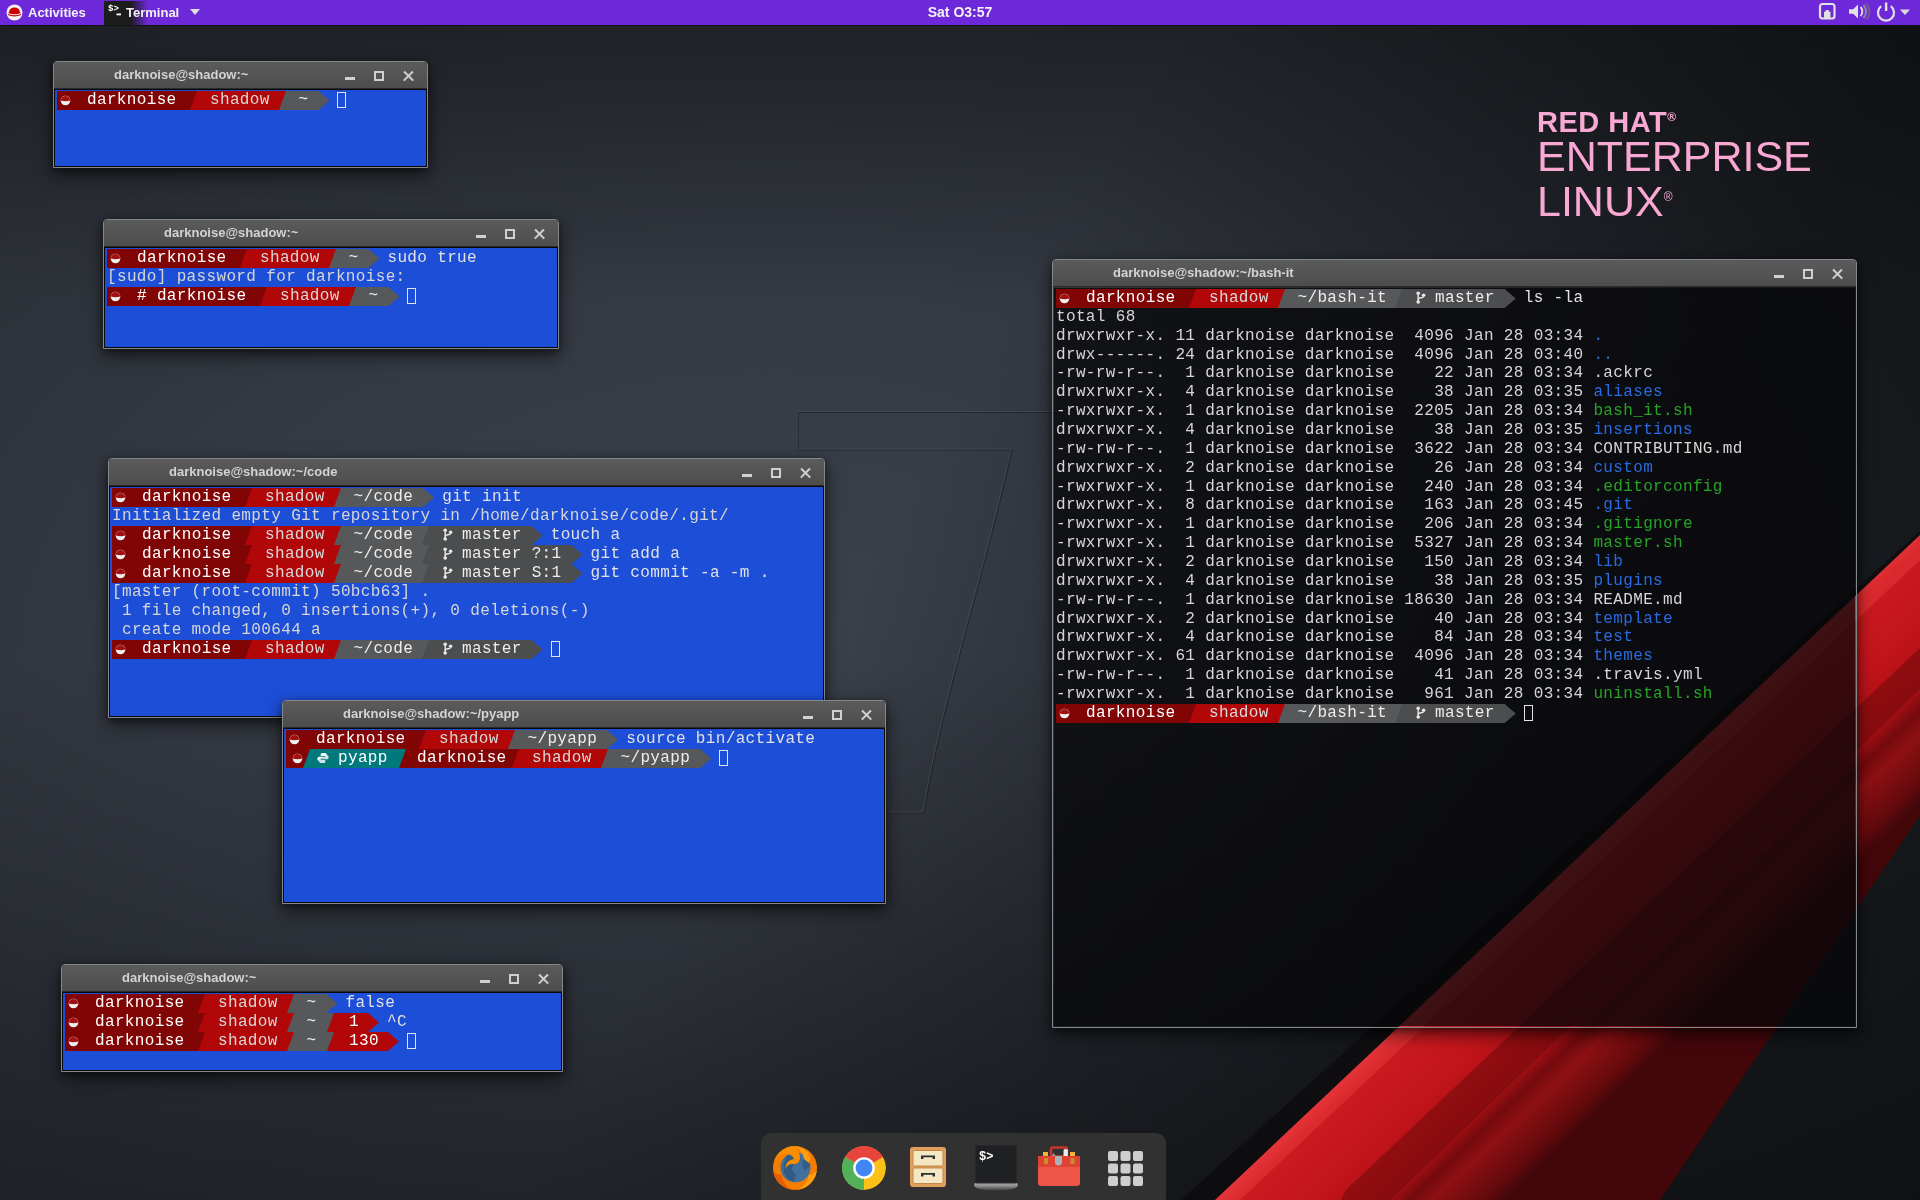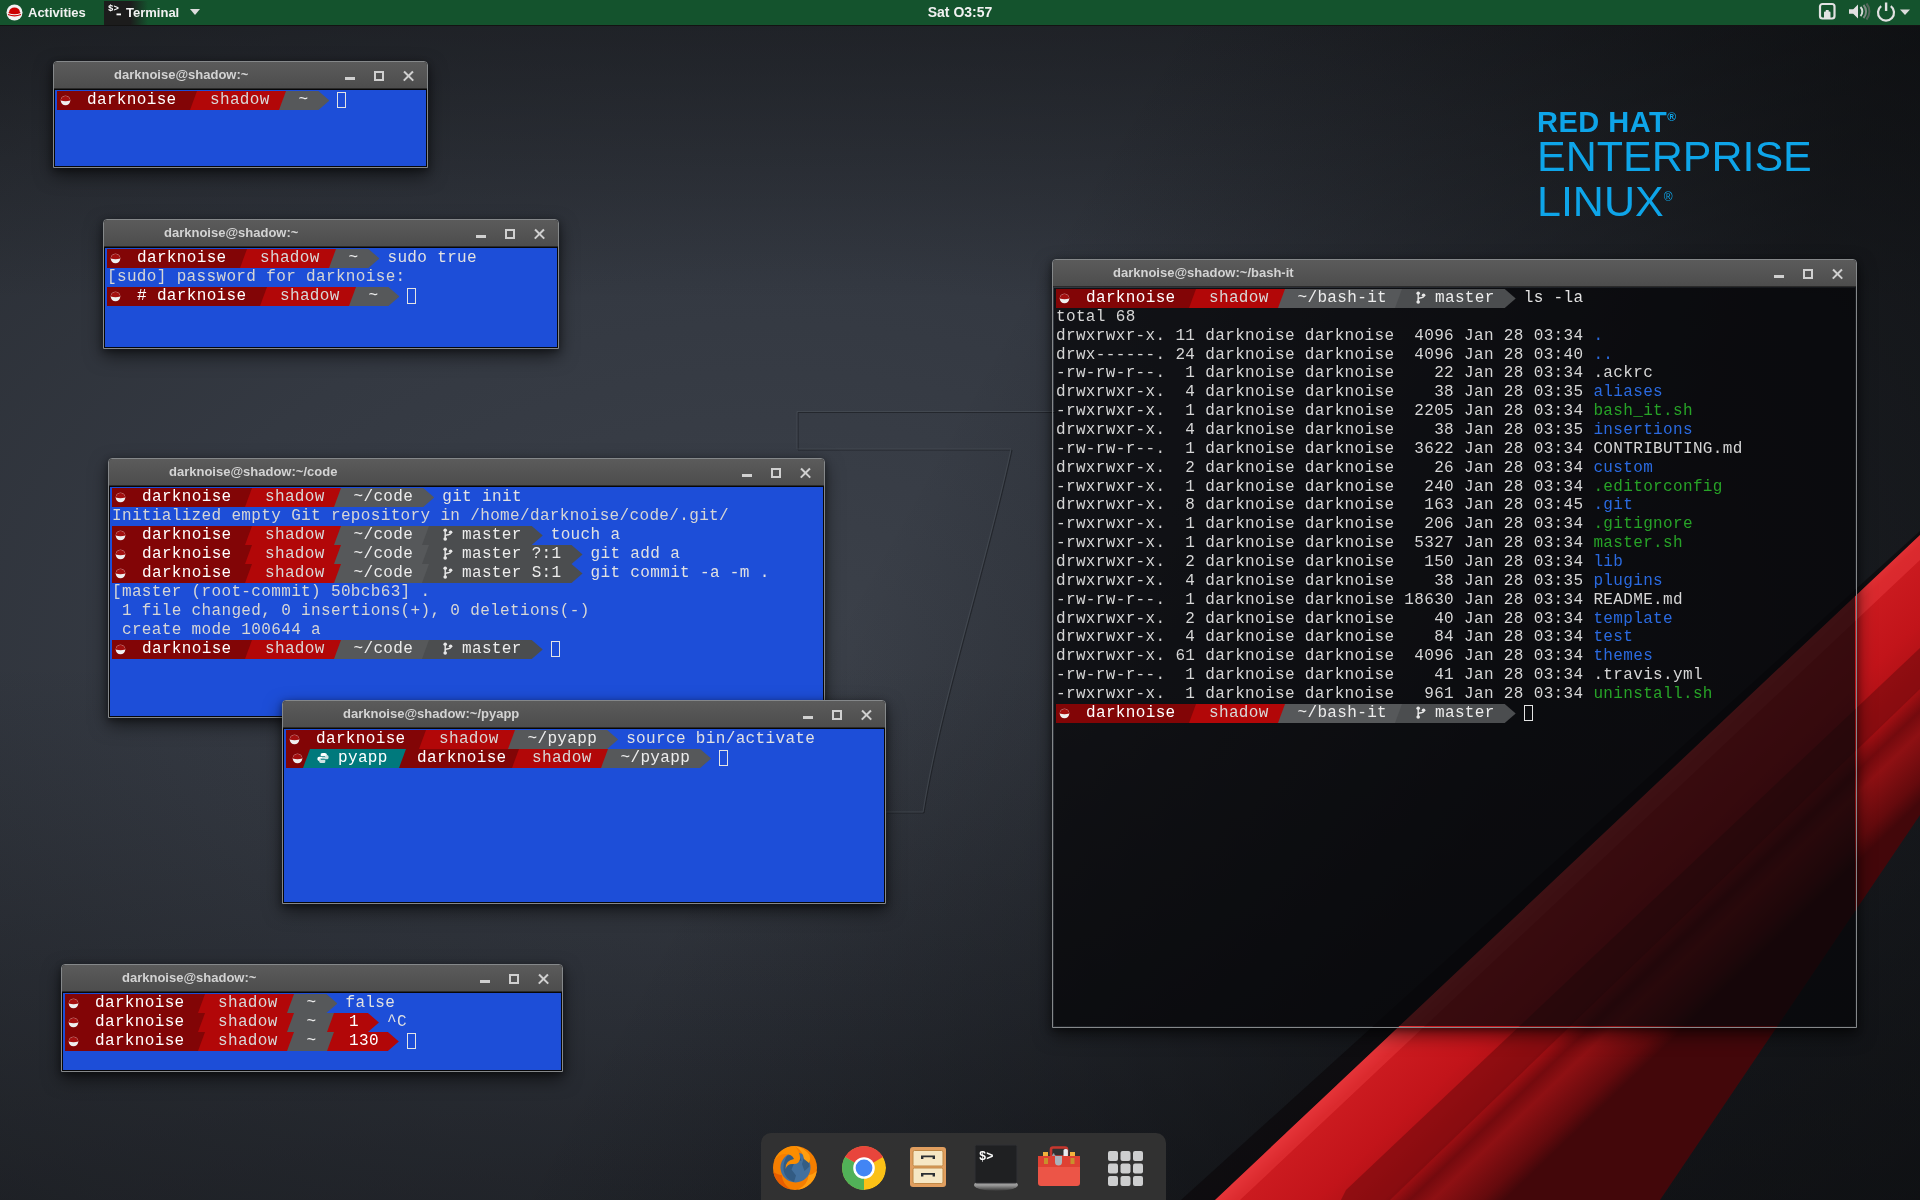--- a/index.html
+++ b/index.html
@@ -1,27 +1,27 @@
 <!DOCTYPE html>
 <html><head><meta charset="utf-8"><style>
 *{margin:0;padding:0;box-sizing:border-box}
 html,body{width:1920px;height:1200px;overflow:hidden;background:#2f343b;font-family:"Liberation Sans",sans-serif}
 #stage{position:relative;width:1920px;height:1200px;overflow:hidden}
 #bg{position:absolute;left:0;top:0;z-index:0}
 
-#topbar{position:absolute;left:0;top:0;width:1920px;height:26px;background:#14532d;border-bottom:1px solid #131313;z-index:40;color:#eee}
+#topbar{position:absolute;left:0;top:0;width:1920px;height:26px;background:#6d28d9;border-bottom:1px solid #131313;z-index:40;color:#eee}
 #act{position:absolute;left:28px;top:5px;font-size:13px;font-weight:bold;color:#f2f2f2}
 #rhicon{position:absolute;left:6px;top:4px}
 #appbtn{position:absolute;left:104px;top:1px;width:44px;height:24px;background:linear-gradient(90deg,#1c1c1c 0%,#1c1c1c 60%,rgba(28,28,28,0) 100%)}
 #appname{position:absolute;left:126px;top:5px;font-size:13px;font-weight:bold;color:#f2f2f2}
 #appcaret{position:absolute;left:190px;top:9px;width:0;height:0;border-left:5px solid transparent;border-right:5px solid transparent;border-top:6px solid #ddd}
 #clock{position:absolute;left:0;top:4px;width:1920px;text-align:center;font-size:14px;font-weight:bold;color:#f2f2f2}
 #sysicons{position:absolute;right:8px;top:0;height:26px}
 
-#logo{position:absolute;left:1537px;top:102px;z-index:1;color:#0ea5e9}
+#logo{position:absolute;left:1537px;top:102px;z-index:1;color:#f9a8d4}
 #logo .l1{font-size:29px;line-height:30px;font-weight:bold;letter-spacing:0.5px}
 #logo .l2{font-size:43px;line-height:39px;letter-spacing:0px}
 #logo .l3{font-size:43px;line-height:43px;letter-spacing:0px}
 #logo sup{font-size:12px}
 
 .win{position:absolute;border:1px solid #85888a;border-radius:4px 4px 0 0;background:#070708;box-shadow:0 7px 18px rgba(0,0,0,.55),0 2px 6px rgba(0,0,0,.4);z-index:10}
 .tb{position:absolute;left:0;top:0;right:0;height:27px;background:linear-gradient(#5b5b5b,#4d4d4d);border-bottom:1px solid #2a2a2a;border-radius:3px 3px 0 0}
 .tt{position:absolute;left:60px;right:110px;top:0;height:26px;line-height:26px;text-align:left;font-size:13px;font-weight:bold;color:#d3d3d3;white-space:nowrap}
 .btns{position:absolute;right:13px;top:0;height:26px;display:flex;align-items:center;gap:19px}
 .bmin{width:10px;height:2.5px;background:#d0d0d0;margin-top:7px}

